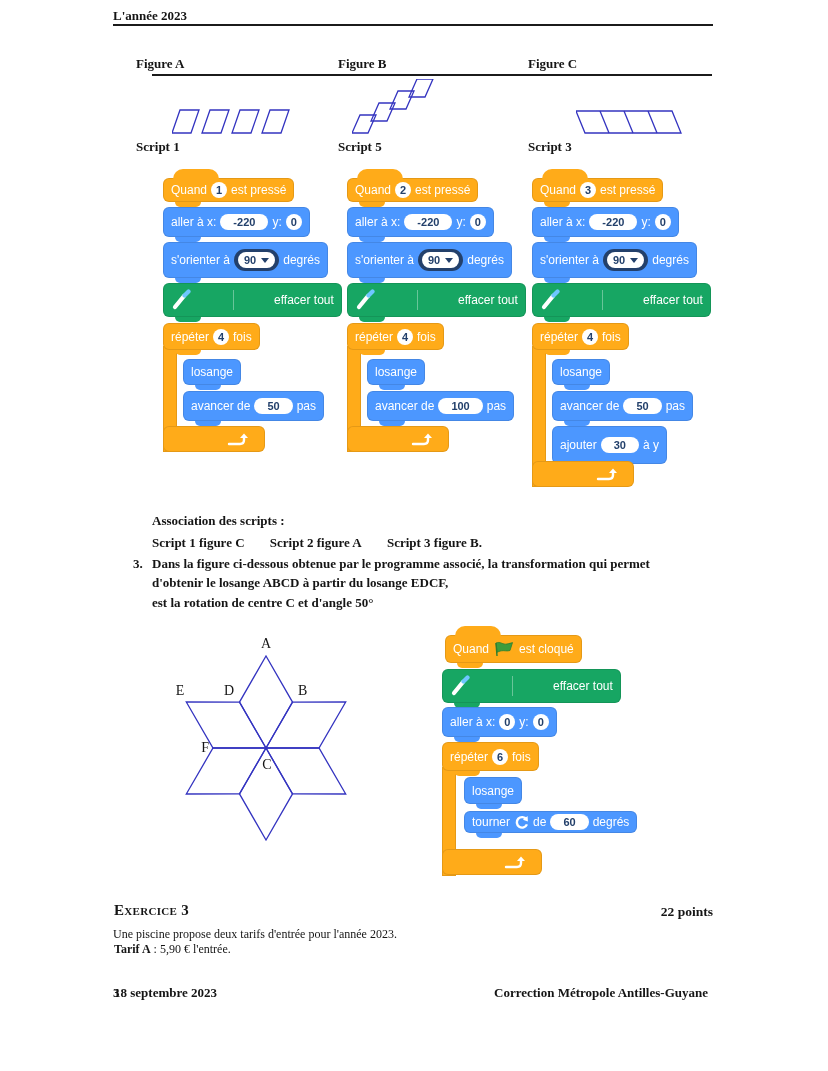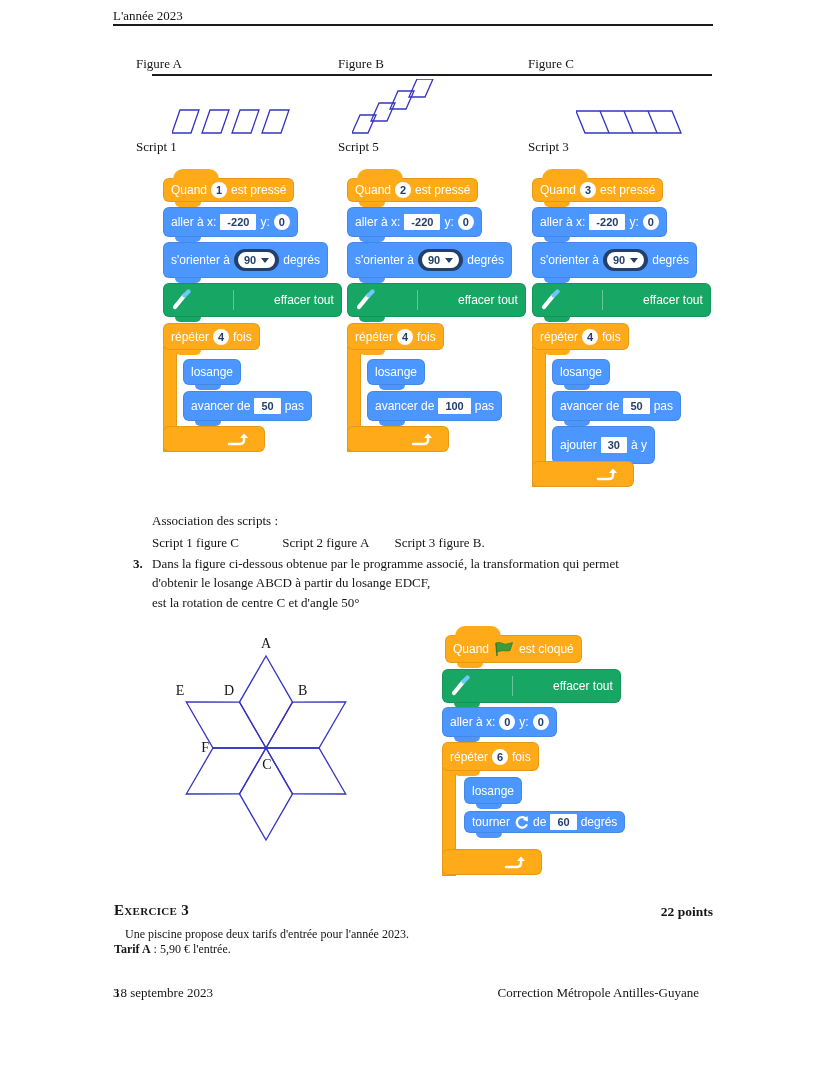--- a/index.html
+++ b/index.html
@@ -1,20 +1,20 @@
 <!DOCTYPE html>
 <html><head>
 <meta charset="utf-8">
 <style>
   html,body{margin:0;padding:0;background:#ffffff;}
   .page{position:relative;width:828px;height:1071px;background:#fff;
         font-family:"Liberation Serif",serif;color:#151515;overflow:hidden;}
   .abs{position:absolute;}
   .rule{position:absolute;background:#1b1b1b;}
-  .t13{font-size:13px;line-height:16px;}
+  .t13{font-size:13px;line-height:16px;font-weight:bold;}
   .t12{font-size:12px;line-height:15px;}
   .bold{font-weight:bold;}
   .center{text-align:left;}
   .right{text-align:right;}
 
   
   .script{position:absolute;}
   .blk{position:absolute;display:flex;align-items:center;gap:4px;
        padding:0 8px;border-radius:6px;box-sizing:border-box;white-space:nowrap;
        color:#fff;font-family:"Liberation Sans",sans-serif;font-size:12px;
@@ -23,21 +23,21 @@
        background:inherit;border-radius:0 0 5px 5px;}
   .nobump::after{display:none;}
   .hat::before{content:"";position:absolute;left:10px;top:-9px;width:46px;height:10px;
        background:inherit;border-radius:10px 10px 0 0;}
   .motion{background:#4C97FF;}
   .ctrl{background:#FFAB19;}
   .pen{background:#17A663;gap:40px;}
   .spine{position:absolute;left:0;width:14px;background:#FFAB19;z-index:0;
        box-shadow:inset 0 0 0 1px rgba(0,0,0,.10);}
   .pill{background:#fff;color:#23406B;font-weight:bold;font-size:11px;line-height:16px;
-       border-radius:1px;padding:0 7px;display:inline-block;box-sizing:border-box;}
+       border-radius:8px;padding:0 13px;display:inline-block;box-sizing:border-box;}
   .circ{width:16px;height:16px;padding:0;border-radius:50%;text-align:center;}
   .dd{background:#23406B;border-radius:14px;padding:3px 4px;display:flex;align-items:center;}
   .dd-inner{background:#fff;border-radius:10px;padding:0 6px;display:flex;align-items:center;
        gap:5px;color:#23406B;font-weight:bold;font-size:11px;line-height:16px;}
   .caret{width:0;height:0;border-left:4px solid transparent;border-right:4px solid transparent;
        border-top:5px solid #23406B;}
   .sep{width:1px;height:20px;background:rgba(255,255,255,.35);}
   .endbar{justify-content:flex-end;padding-right:16px;}
 </style>
 </head>
@@ -240,21 +240,21 @@
     <div class="blk ctrl nobump endbar" style="top:283px;height:26px;width:102px">
       <svg width="22" height="13" viewBox="0 0 22 13">
         <path d="M2 11 h11 q4 0 4 -4 V5" fill="none" stroke="#fff" stroke-width="2.4" stroke-linecap="round"></path>
         <path d="M13 5 h8 L17 0.5 Z" fill="#fff"></path>
       </svg>
     </div>
   </div>
 
   <div class="abs t13" style="left:152px;top:513px">Association des scripts :</div>
   <div class="abs t13" style="left:152px;top:535px">
-    <span style="margin-right:40px">Script 1 figure C</span>
+    <span style="margin-right:22px">Script 1 figure C</span>
     <span style="margin-right:22px">Script 2 figure A</span>
     <span>Script 3 figure B.</span>
   </div>
 
   <div class="abs t13 bold" style="left:133px;top:556px">3.</div>
   <div class="abs t13" style="left:152px;top:575px">d'obtenir le losange ABCD à partir du losange EDCF,</div>
   <div class="abs t13" style="left:152px;top:556px">Dans la figure ci-dessous obtenue par le programme associé, la transformation qui permet</div>
   <div class="abs t13" style="left:152px;top:595px">est la rotation de centre C et d'angle 50°</div>
 
   <svg class="abs" style="left:170px;top:628px" width="200" height="225" viewBox="0 0 200 225">
@@ -321,22 +321,22 @@
     <div class="blk ctrl nobump endbar" style="top:214px;height:26px;width:100px">
       <svg width="22" height="13" viewBox="0 0 22 13">
         <path d="M2 11 h11 q4 0 4 -4 V5" fill="none" stroke="#fff" stroke-width="2.4" stroke-linecap="round"></path>
         <path d="M13 5 h8 L17 0.5 Z" fill="#fff"></path>
       </svg>
     </div>
   </div>
 
   <div class="abs bold" style="left:114px;top:902px;font-size:15px;font-variant:small-caps;letter-spacing:.3px">Exercice 3</div>
   <div class="abs bold right" style="left:500px;top:904px;width:213px;font-size:13.5px">22 points</div>
-  <div class="abs t12" style="left:125px;top:927px">Une piscine propose deux tarifs d'entrée pour l'année 2023.</div>
+  <div class="abs t12" style="left:113px;top:927px">Une piscine propose deux tarifs d'entrée pour l'année 2023.</div>
   <div class="abs t12" style="left:114px;top:942px">
     <span class="bold">Tarif A</span><span> : 5,90 € l'entrée.</span>
   </div>
 
   <div class="abs t13" style="left:114px;top:985px">18 septembre 2023</div>
   <div class="abs t13 center" style="left:113px;top:985px;width:600px">3</div>
-  <div class="abs t13 right" style="left:399px;top:985px;width:300px">Correction Métropole Antilles-Guyane</div>
+  <div class="abs t13 right" style="left:408px;top:985px;width:300px">Correction Métropole Antilles-Guyane</div>
 
 </div>
 
 </body></html>

